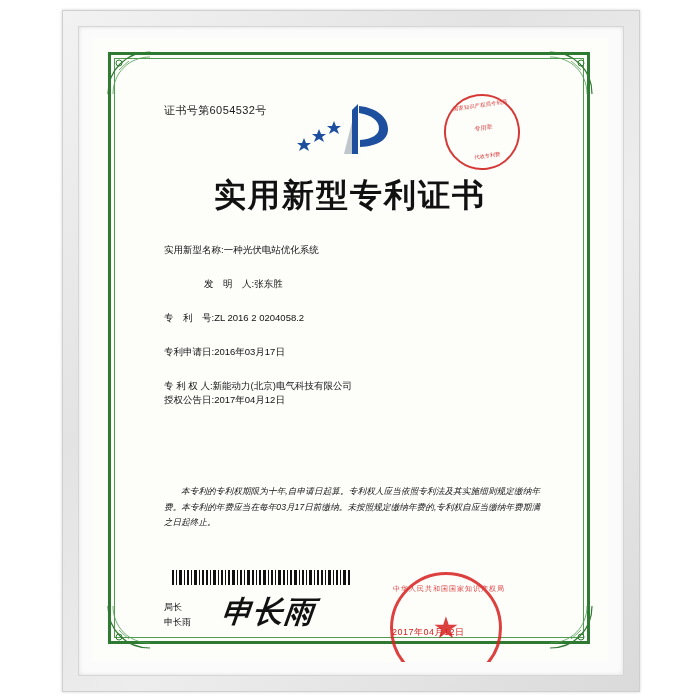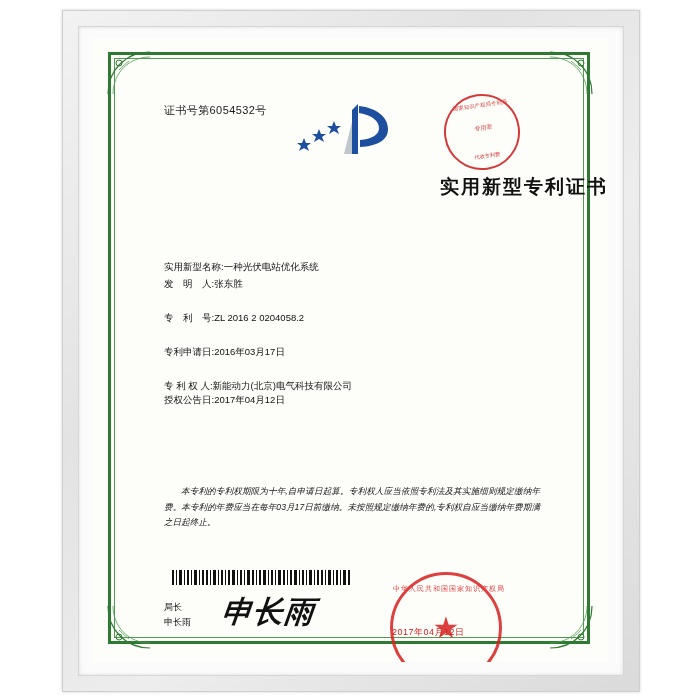--- a/index.html
+++ b/index.html
@@ -118,42 +118,42 @@
     width: 76px;
     text-align: center;
     font-size: 5.2px;
     line-height: 7px;
   }
 
   #doc-title {
     position: absolute;
     left: 0; top: 136px;
     width: 516px;
-    text-align: right;
+    text-align: center;
     font-family: "Liberation Serif", serif;
-    font-size: 19px;
+    font-size: 32px;
     font-weight: bold;
     letter-spacing: 2px;
     color: #111;
   }
 
   
   .field {
     position: absolute;
     left: 72px;
     width: 390px;
     font-size: 9.5px;
     color: #111;
     white-space: nowrap;
   }
   .field .lbl { display:inline-block; }
   .field .val { display:inline-block; }
 
-  #f-name    { top: 206px; margin-top: 17px; }
-  #f-inventor{ top: 240px; }
+  #f-name    { top: 206px; }
+  #f-inventor{ top: 240px; margin-left: 40px; }
   #f-number  { top: 274px; }
   #f-appdate { top: 308px; }
   #f-owner   { top: 342px; }
   #f-grant   { top: 356px; }
 
   
   .para {
     position: absolute;
     left: 72px;
     width: 376px;

